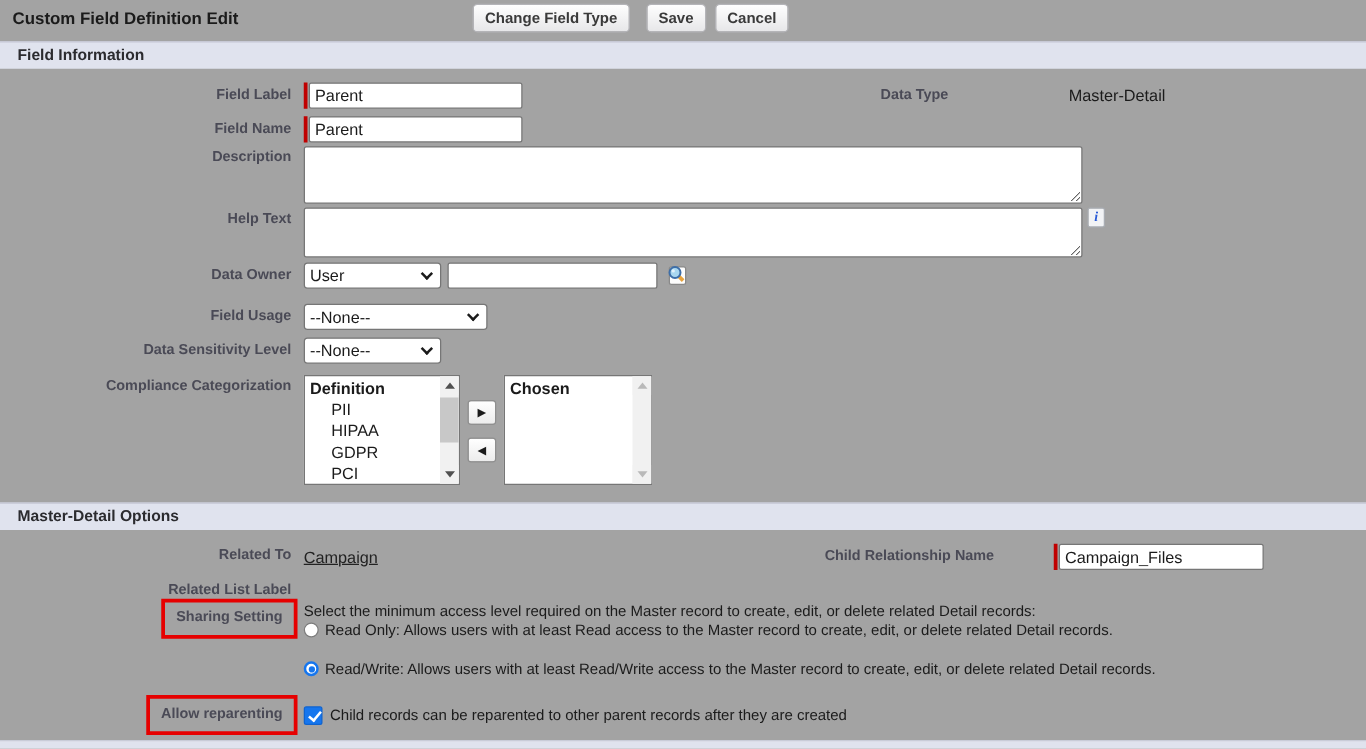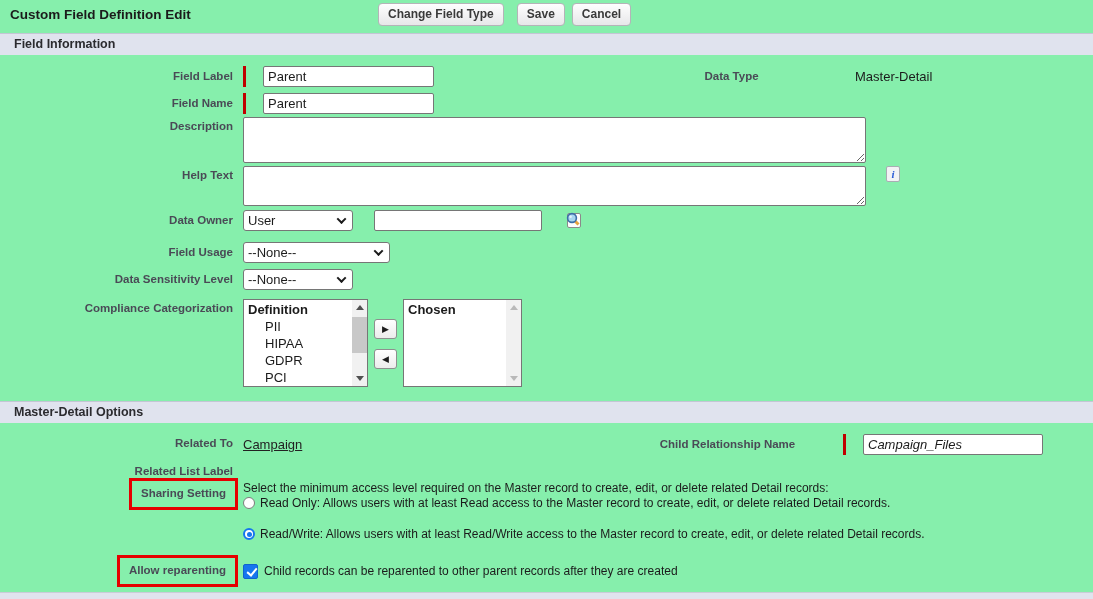--- a/index.html
+++ b/index.html
@@ -1,18 +1,18 @@
 <!DOCTYPE html>
 <html><head>
 <meta charset="utf-8">
 <style>
   * { margin:0; padding:0; box-sizing:border-box; }
   html,body { background:#f8f8f9; }
   body { font-family:"Liberation Sans","DejaVu Sans",sans-serif; }
-  #screen { position:relative; width:1093px; height:599px; background:#86efac; overflow:hidden; }
+  #screen { position:relative; width:1093px; height:599px; background:#a3a3a3; overflow:hidden; }
 
   
   .titlebar { position:relative; height:28px; }
   .page-title { position:absolute; left:10px; top:7px; font-size:13.5px; font-weight:bold; color:#1b1b1b; }
   .btn-group { position:absolute; left:378px; top:3px; display:flex; align-items:center;justify-content:space-between; }
   .btn {
     font-family:inherit; font-size:12px; font-weight:bold; color:#3a3a3a;
     background:linear-gradient(#fefefe,#e7e7e9); border:1px solid #b4b4b8; border-radius:4px;
     padding:3px 9px 4px; cursor:pointer; white-space:nowrap;
   }
@@ -27,21 +27,21 @@
   .sh1 { margin-top:5px; }
 
   
   .form-area { padding-top:11px; }
   .frow { display:flex; align-items:flex-start; position:relative; }
   .lcol { width:243px; padding-right:10px; text-align:right; flex:none;
           font-size:11.5px; font-weight:bold; color:#4a4a56; padding-top:4px; line-height:13px; }
   .lcol.top { padding-top:3px; }
 
   .req { width:3px; height:21px; background:#c00000; margin-right:1px; flex:none; }
-  .ctl { display:flex; align-items:flex-start;gap:16px; }
+  .ctl { display:flex; align-items:flex-start; }
 
   input.txt {
     height:21px; border:1px solid #767676; border-radius:2px; background:#fff;
     font-family:inherit; font-size:13px; color:#1b1b1b; padding:0 4px;
   }
   textarea.txa {
     border:1px solid #767676; border-radius:2px; background:#fff;
     font-family:inherit; font-size:13px; color:#1b1b1b; padding:2px 4px; resize:both;
   }
 
@@ -268,21 +268,21 @@
 
   <div class="form-area">
 
     <div class="frow mb9">
       <div class="lcol" style="padding-top:3px">Related To</div>
       <a class="campaign-link">Campaign</a>
       <div class="right-pair" style="top:0">
         <div class="rlabel" style="width:215px">Child Relationship Name</div>
         <div class="ctl" style="margin-left:8px">
           <span class="req"></span>
-          <input class="txt" style="width: 180px; font-style: italic;" value="Campaign_Files">
+          <input class="txt" style="width: 164px;" value="Campaign_Files">
         </div>
       </div>
     </div>
 
     <div class="frow mb0">
       <div class="lcol">Related List Label</div>
     </div>
 
     <div class="frow mb13">
       <div class="lcol ann">

